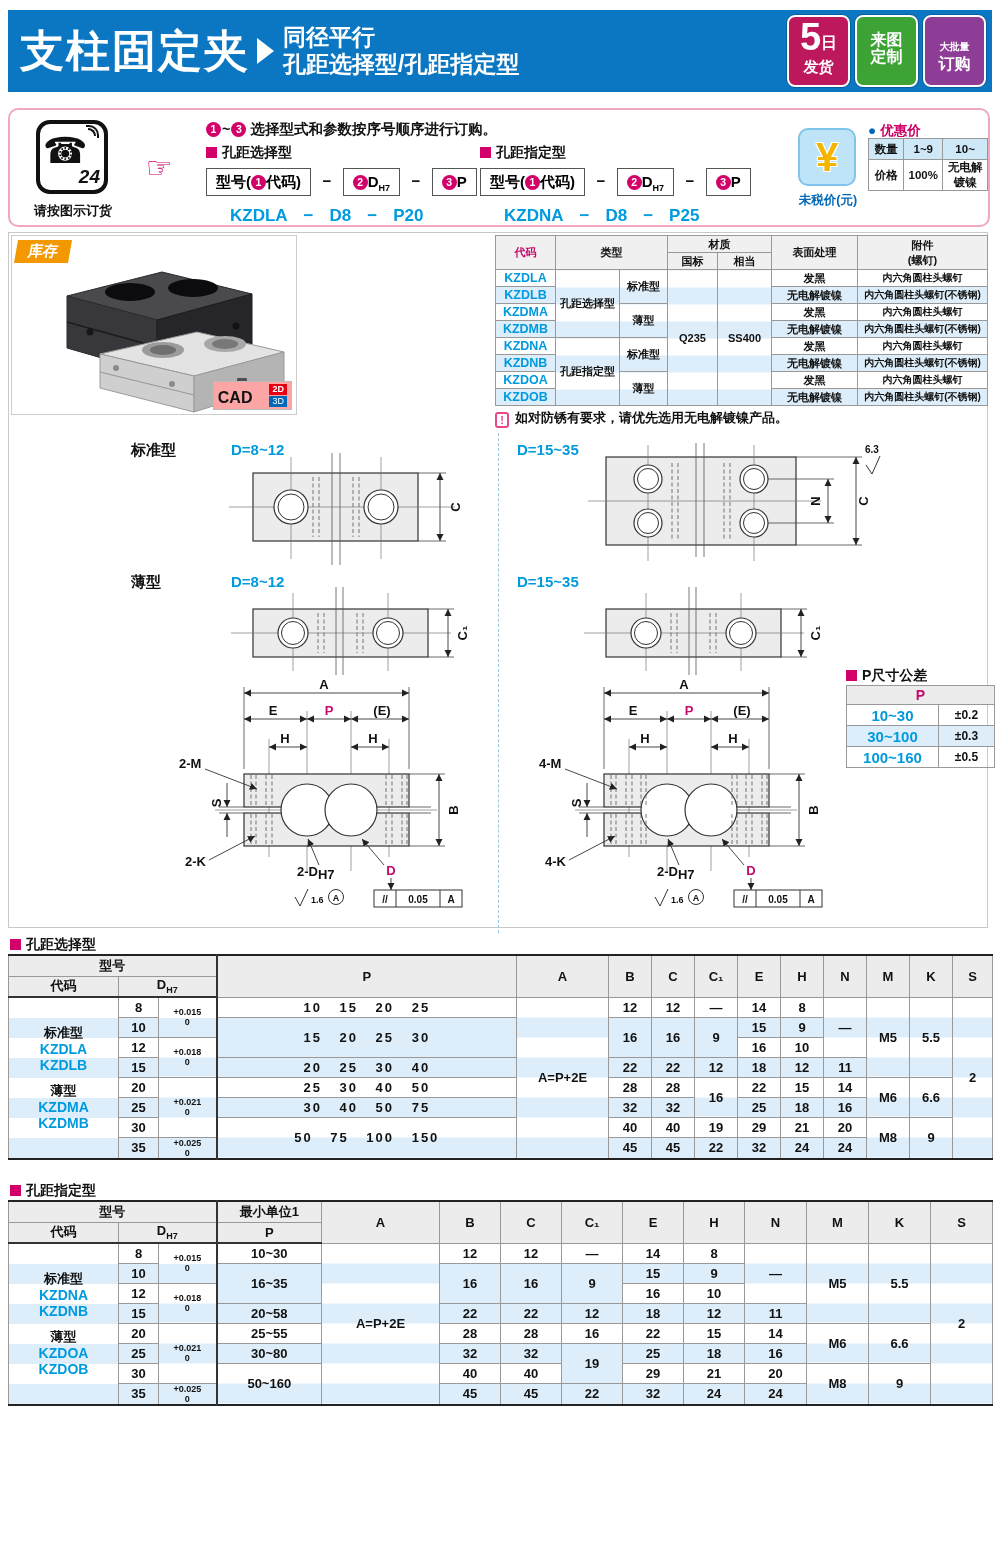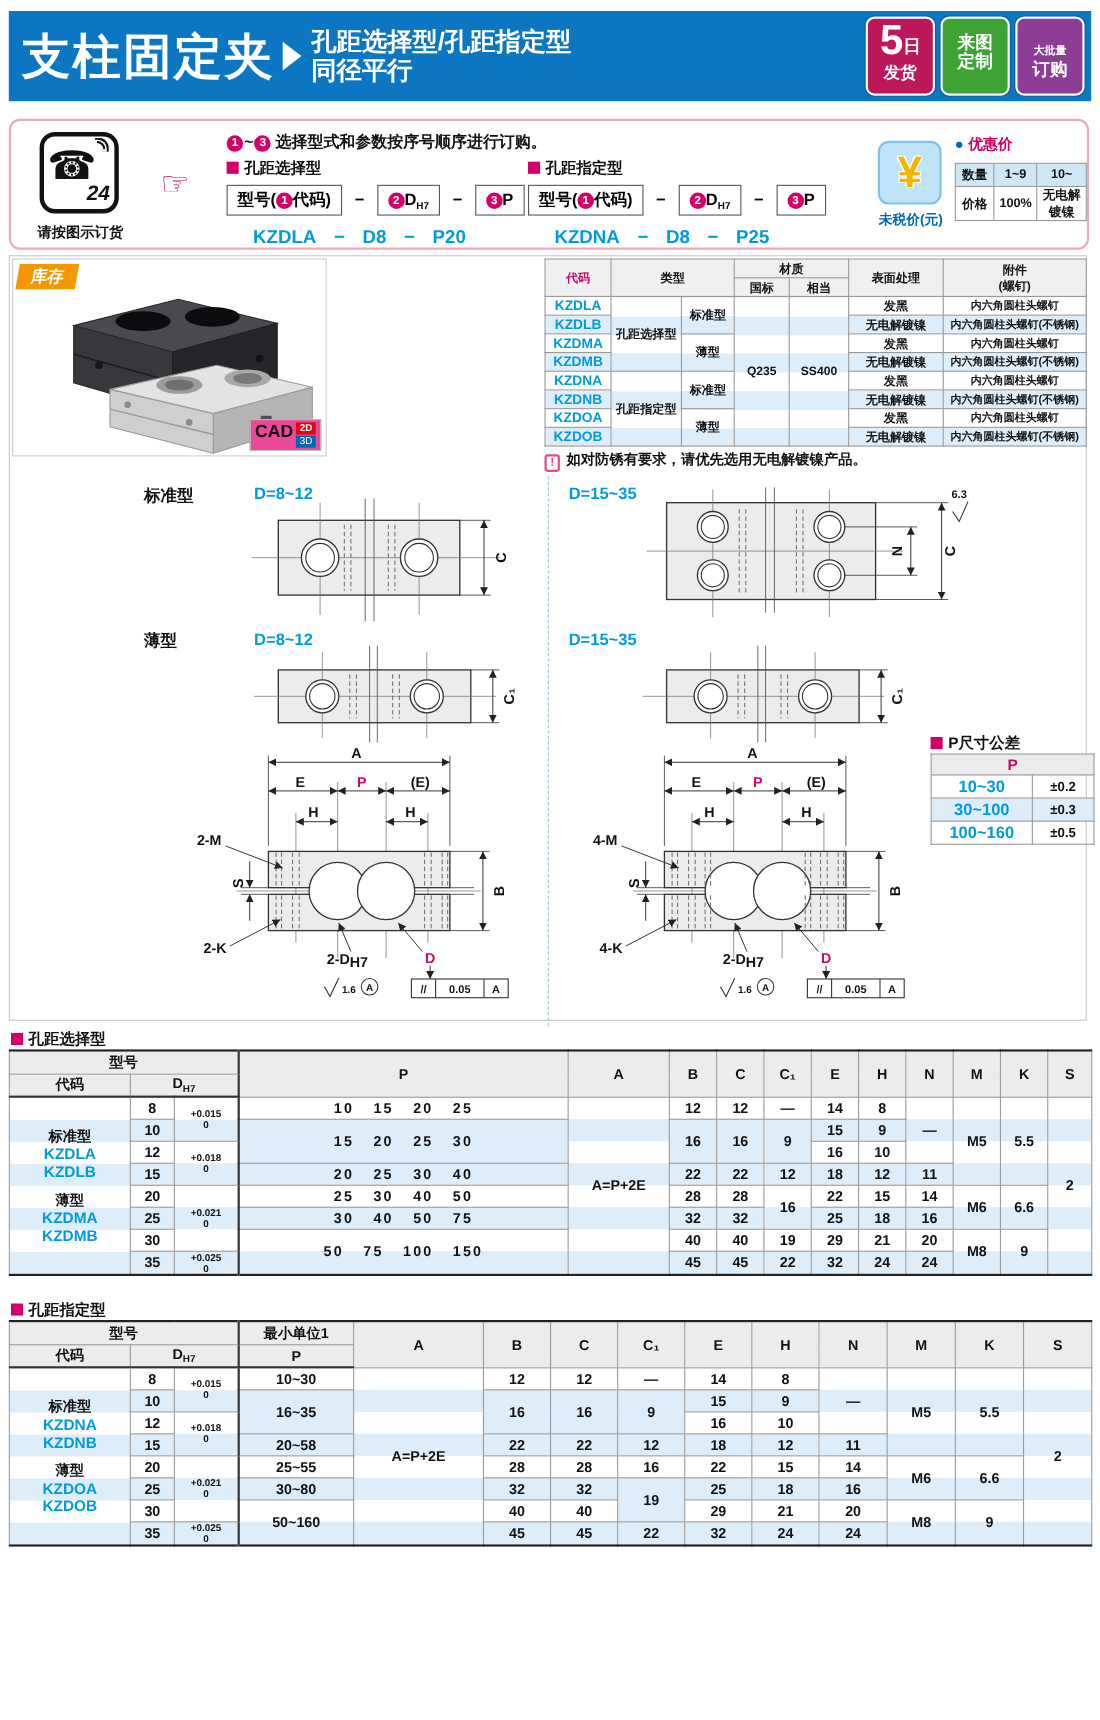--- a/index.html
+++ b/index.html
@@ -46,29 +46,29 @@
 .pn-dash{display:inline-block;margin:0 7px;font-weight:bold;font-size:15px}
 .ex-row{margin-top:10px;white-space:nowrap}
 .ex{color:#009ade;font-weight:bold;font-size:17px}
 .exd{color:#009ade;font-weight:bold;font-size:17px;margin:0 16px}
 .ex-row .exi{margin-left:24px}
 .yen{position:absolute;left:788px;top:18px;width:58px;height:58px;background:#bfe3f7;border:2px solid #7fc4ea;border-radius:10px;text-align:center}
 .yen-g{font-size:40px;line-height:54px;font-weight:bold;color:#f5b400;text-shadow:1px 1px 0 #fff,-1px 1px 0 #fff,1px -1px 0 #fff,-1px -1px 0 #fff}
 .tax{position:absolute;left:772px;top:82px;width:92px;text-align:center;font-size:12.5px;font-weight:bold;color:#0068b7}
 .price-head{position:absolute;left:858px;top:12px;font-size:13.5px;font-weight:bold;color:#cc0066}
 .price-head .dot{color:#0068b7;margin-right:4px}
-.ptab{position:absolute;left:858px;top:38px;border-collapse:collapse}
+.ptab{position:absolute;left:858px;top:28px;border-collapse:collapse}
 .ptab td{border:1px solid #999;font-size:11.5px;font-weight:bold;text-align:center;height:21px;padding:0 3px;color:#111}
 .ptab tr:first-child td{background:#cfe8f8}
 
 
 .main-box{position:absolute;left:8px;top:232px;width:980px;height:696px;border:1px solid #c8c8c8;background:#fff}
 .photo-box{position:absolute;left:2px;top:2px;width:286px;height:180px;border:1px solid #ccc;background:#fff}
 .stock{position:absolute;left:4px;top:4px;background:#f39800;color:#fff;font-size:15px;font-weight:bold;padding:2px 12px;transform:skewX(-10deg)}
-.cadb{position:absolute;right:4px;bottom:4px;border:1px solid #bbb;background:#ec4899;padding:2px 4px;display:flex;align-items:flex-start;gap:3px}
+.cadb{position:absolute;right:4px;bottom:4px;border:1px solid #bbb;background:#fca5a5;padding:2px 4px;display:flex;align-items:flex-end;gap:17px}
 .cad-txt{font-size:16px;font-weight:bold;color:#111}
 .cad-col{display:flex;flex-direction:column;gap:1px}
 .cad-2d{background:#e60012;color:#fff;font-size:9px;font-weight:bold;padding:0 3px;line-height:11px}
 .cad-3d{background:#0068b7;color:#fff;font-size:9px;font-weight:normal;padding:0 3px;line-height:11px}
 
 
 .spec{position:absolute;left:486px;top:2px;width:492px;border-collapse:collapse;table-layout:fixed}
 .spec th,.spec td{border:1px solid #999;font-size:11px;font-weight:bold;text-align:center;padding:0;overflow:hidden;color:#111}
 .spec th{background:#f0f0f0;height:17px}
 .spec td{height:17px}
@@ -141,22 +141,22 @@
     <marker id="ar" viewBox="0 0 10 10" refX="10" refY="5" markerWidth="8" markerHeight="8" orient="auto-start-reverse">
       <path d="M0,0 L10,5 L0,10 z" fill="#222"></path>
     </marker>
   </defs>
 </svg>
 
 <div class="header">
   <span class="h-title">支柱固定夹</span>
   <span class="h-arrow"></span>
   <div class="h-sub">
+    <div>同径平行</div>
     <div>孔距选择型/孔距指定型</div>
-    <div>同径平行</div>
   </div>
   <div class="badges">
     <div class="badge badge-pink">
       <div><span class="b-n">5</span><span class="b-u">日</span></div>
       <div class="b-b">发货</div>
     </div>
     <div class="badge badge-green">
       <div class="b-t">来图</div>
       <div class="b-b2">定制</div>
     </div>

